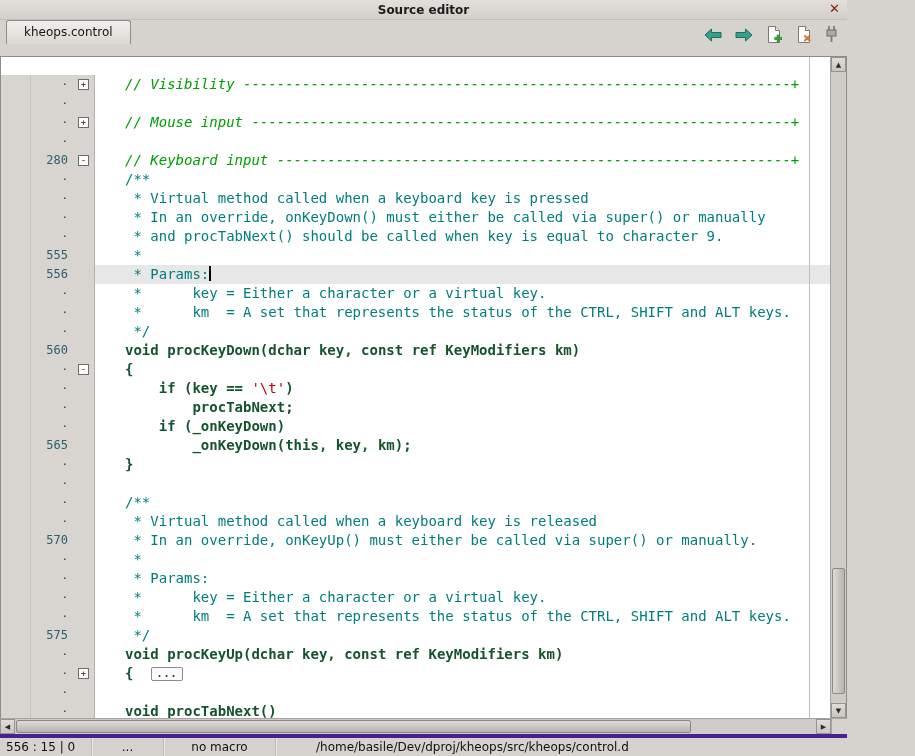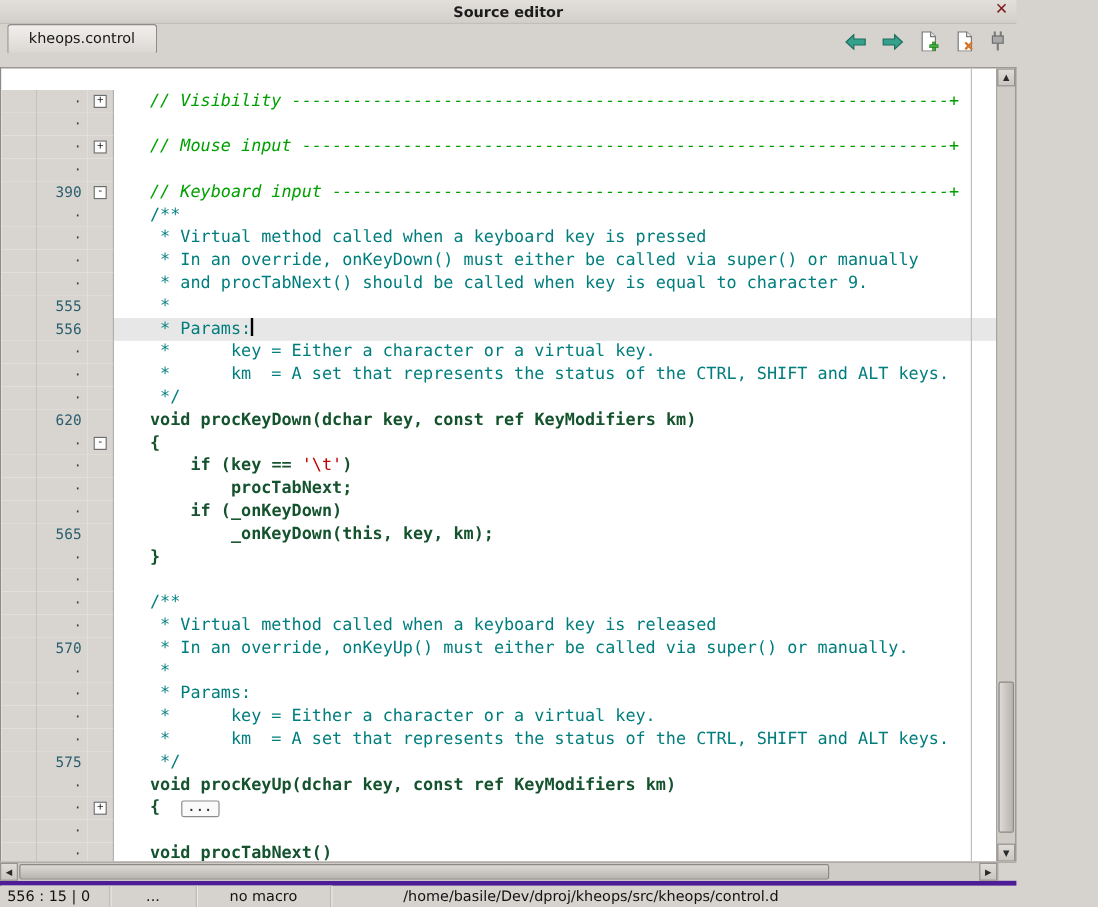--- a/index.html
+++ b/index.html
@@ -71,21 +71,21 @@
             background:linear-gradient(#dedad6,#b7b3af); border:1px solid #8c8884; border-radius:2px; }
   .corner { width:16px; flex:none; background:#d6d2ce; border-top:1px solid #a8a4a0; border-left:1px solid #a8a4a0; }
 
   
   .statusbar { height:22px; flex:none; background:#d6d2ce; border-top:4px solid #4c1d95;
                display:flex; align-items:center; font-size:12px; color:#111; }
   .sb { height:100%; display:flex; align-items:center; border-right:1px solid #bdb9b5; box-shadow:1px 0 0 #eceae7; }
   .sb1 { width:92px; padding-left:6px; }
   .sb2 { width:72px; justify-content:center; }
   .sb3 { width:112px; justify-content:center; }
-  .sb4 { flex:1; padding-left:60px; border-right:none; box-shadow:none; }
+  .sb4 { flex:1; padding-left:40px; border-right:none; box-shadow:none; }
 </style>
 </head>
 <body>
 
 <div class="window">
 
   <div class="titlebar">
     <span>Source editor</span>
     <span class="close">✕</span>
   </div>
@@ -153,21 +153,21 @@
             </span>
             <pre class="code"><span class="cmt">// Mouse input ----------------------------------------------------------------+</span></pre>
             <span class="ellip right">...</span>
           </div>
           <div class="row">
             <span class="gut">·</span>
             <span class="fold"></span>
             <pre class="code"></pre>
           </div>
           <div class="row">
-            <span class="gut num">390</span>
+            <span class="gut num">280</span>
             <span class="fold">
               <span class="fbox">-</span>
             </span>
             <pre class="code"><span class="cmt">// Keyboard input -------------------------------------------------------------+</span></pre>
           </div>
           <div class="row">
             <span class="gut">·</span>
             <span class="fold"></span>
             <pre class="code"><span class="doc">/**</span></pre>
           </div>
@@ -205,21 +205,21 @@
             <span class="gut">·</span>
             <span class="fold"></span>
             <pre class="code"><span class="doc"> *      km  = A set that represents the status of the CTRL, SHIFT and ALT keys.</span></pre>
           </div>
           <div class="row">
             <span class="gut">·</span>
             <span class="fold"></span>
             <pre class="code"><span class="doc"> */</span></pre>
           </div>
           <div class="row">
-            <span class="gut num">620</span>
+            <span class="gut num">560</span>
             <span class="fold"></span>
             <pre class="code"><span class="kw">void</span><span class="txt"> procKeyDown(</span><span class="kw">dchar</span><span class="txt"> key, </span><span class="kw">const</span><span class="txt"> </span><span class="kw">ref</span><span class="txt"> KeyModifiers km)</span></pre>
           </div>
           <div class="row">
             <span class="gut">·</span>
             <span class="fold">
               <span class="fbox">-</span>
             </span>
             <pre class="code"><span class="txt">{</span></pre>
           </div>

